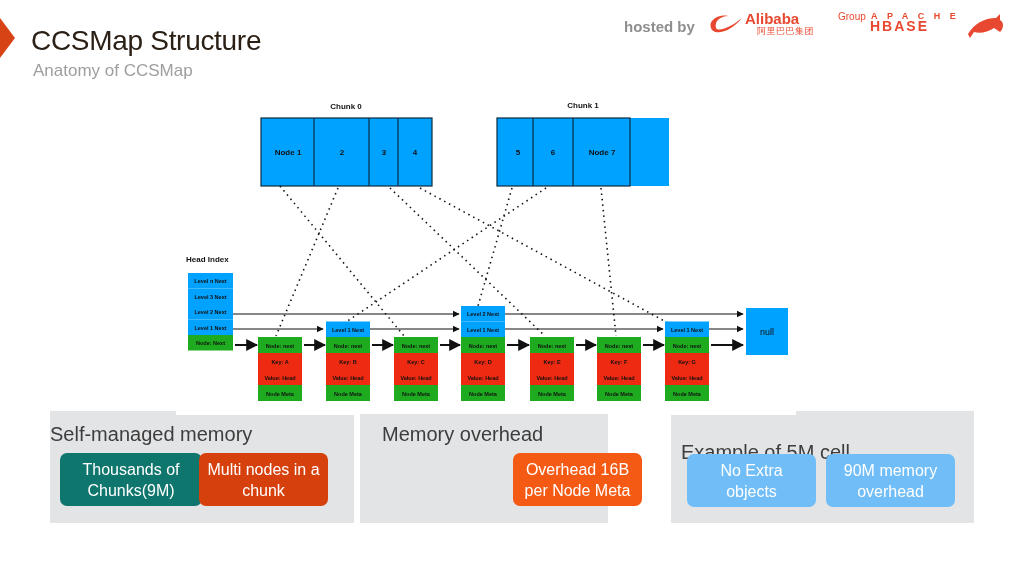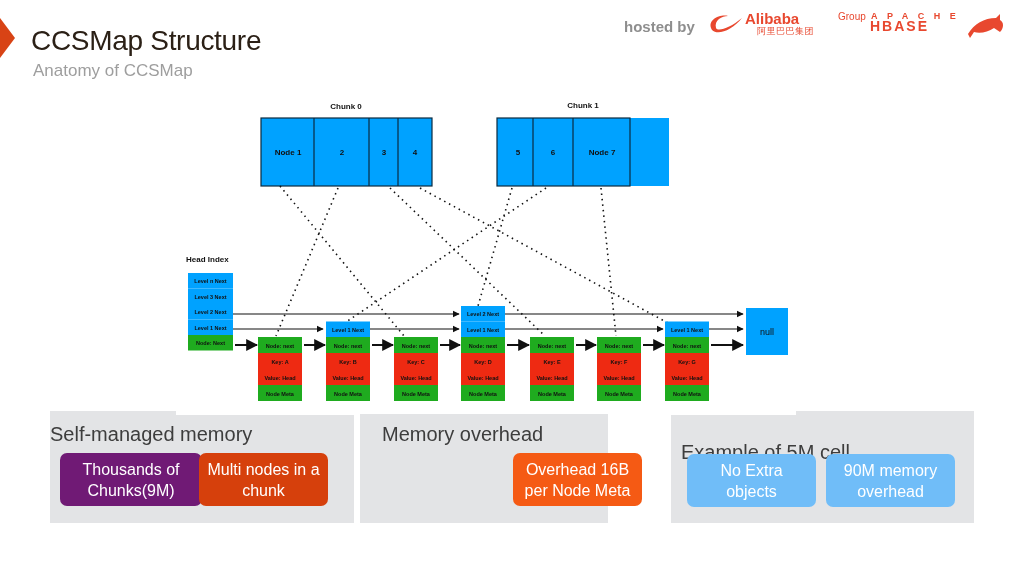--- a/index.html
+++ b/index.html
@@ -202,21 +202,21 @@
     </g>
 
   <g>
     <rect x="746" y="308" width="42" height="47" fill="#00a2ff"></rect>
     <text x="767" y="335" text-anchor="middle" style="font-size:9px;fill:#111;font-family:'Liberation Sans',sans-serif;">null</text>
   </g>
 </svg>
 
 <div class="abs card" style="left:50px;top:411px;width:304px;height:112px;">
   <div class="card-title" style="top:12px;">Self-managed memory</div>
-  <div class="pill" style="left:10px;top:42px;width:142px;height:53px;background:#701a75;">
+  <div class="pill" style="left:10px;top:42px;width:142px;height:53px;background:#0f766e;">
     <div>
         <span>Thousands of</span>
         <span>Chunks(9M)</span>
       </div>
   </div>
   <div class="pill" style="left:149px;top:42px;width:129px;height:53px;background:#d6400c;">
     <div>
         <span>Multi nodes in a</span>
         <span>chunk</span>
       </div>

